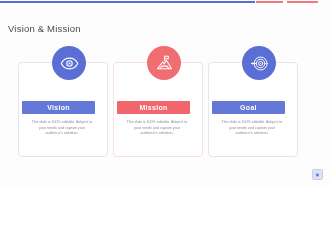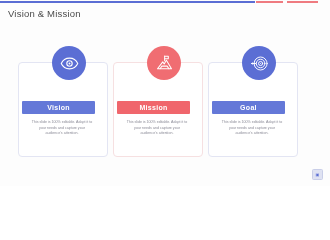--- a/index.html
+++ b/index.html
@@ -16,21 +16,21 @@
   }
 
   
   .topbar{position:absolute;top:0;left:0;width:330px;height:4px;}
   .tb-blue{position:absolute;top:1px;left:0;width:255px;height:2px;background:#5b6ed4;}
   .tb-red-a{position:absolute;top:1px;left:256px;width:27px;height:2px;background:#ef7b80;}
   .tb-red-b{position:absolute;top:1px;left:287px;width:31px;height:2px;background:#ef7b80;}
 
   
   .title{
-    position:absolute;left:8px;top:8px;
+    position:absolute;left:8px;top:23px;
     font-size:9.5px;color:#4b4b4b;letter-spacing:.2px;
     white-space:nowrap;
   }
 
   
   .card{
     position:absolute;
     width:88px;height:93px;
     top:62px;
     background:#ffffff;

